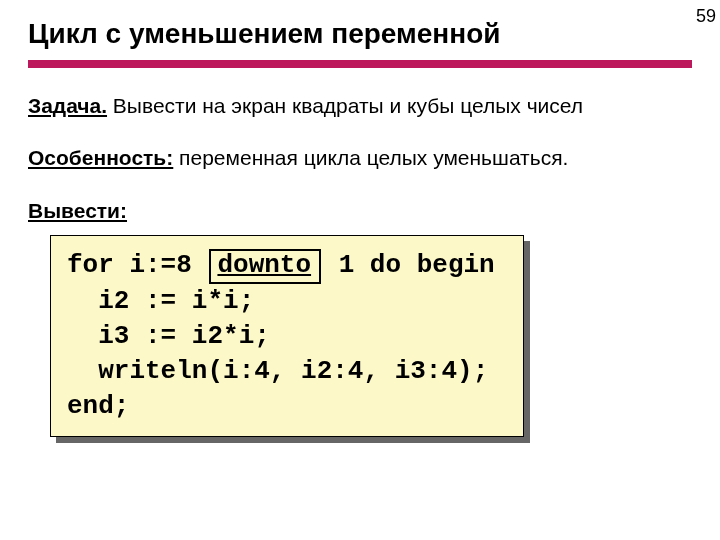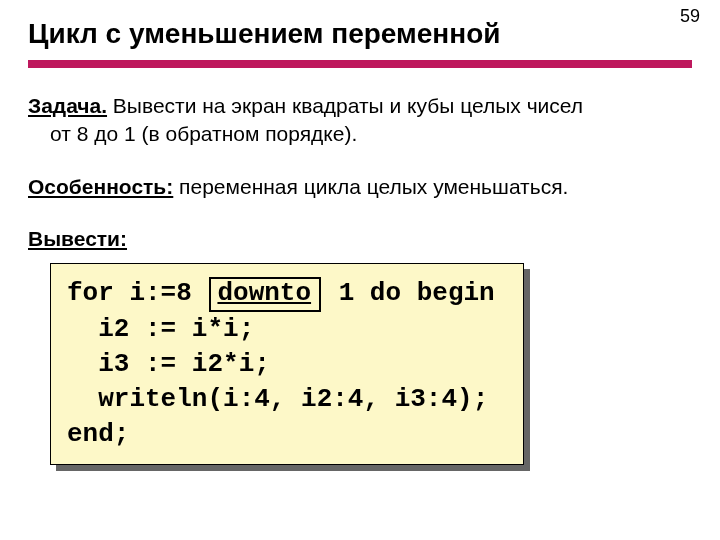--- a/index.html
+++ b/index.html
@@ -7,21 +7,21 @@
     width: 720px;
     height: 540px;
     background: #fff;
     font-family: Arial, Helvetica, sans-serif;
     position: relative;
     padding: 18px 28px 20px 28px;
   }
   .pgnum {
     position: absolute;
     top: 6px;
-    right: 20px;
+    right: 4px;
     font-size: 18px;
     color: #000;
   }
   h1.title {
     font-size: 28px;
     font-weight: bold;
     color: #000;
     padding-bottom: 10px;
     border-bottom: 8px solid #be185d;
     margin-bottom: 18px;
@@ -74,21 +74,20 @@
 </style>
 </head>
 <body>
 
 <div class="pgnum">59</div>
 
 <h1 class="title">Цикл с уменьшением переменной</h1>
 
 <p class="para">
   <span class="lbl u">Задача.</span><span> Вывести на экран квадраты и кубы целых чисел</span>
-  <span class="cont">от 8 до 1 (в обратном порядке).</span>
 </p>
 
 <p class="para">
   <span class="lbl u">Особенность:</span><span> переменная цикла целых уменьшаться.</span>
 </p>
 
 <p class="para solution">
   <span class="lbl u">Вывести:</span>
 </p>
 

